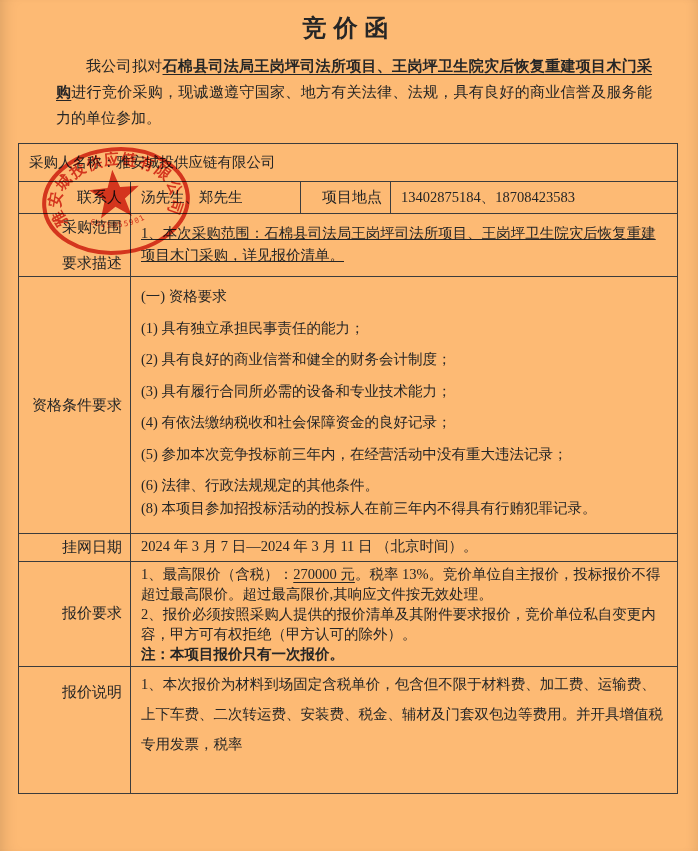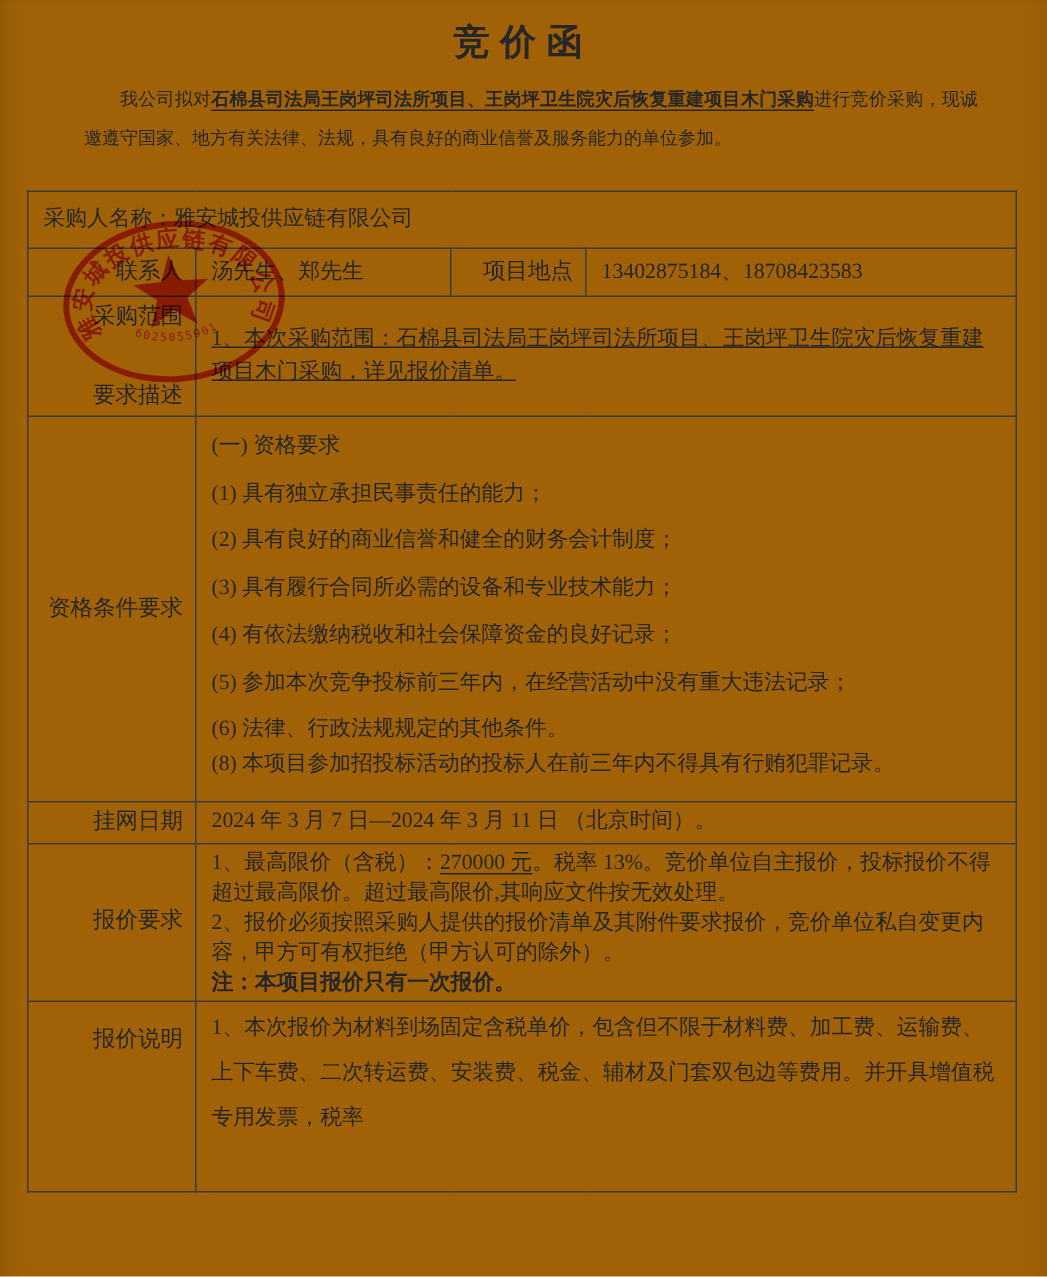--- a/index.html
+++ b/index.html
@@ -6,33 +6,33 @@
   body{
     width:698px;height:851px;
     background:#eceae6;
     font-family:"Liberation Serif","DejaVu Serif",serif;
     color:#262626;
     overflow:hidden;
   }
   .page{
     position:relative;
     width:698px;height:851px;
-    background:#a16207;
+    background:#fdba74;
     box-shadow:inset 14px 0 18px -14px rgba(0,0,0,.18), inset -10px 0 14px -10px rgba(0,0,0,.12);
     overflow:hidden;
   }
   .doc-title{
     margin:0;padding-top:12px;
     text-align:center;
     font-size:24px;font-weight:bold;
     letter-spacing:7px;
   }
   .intro{
-    margin:9px 46px 22px 56px;
-    font-size:12px;line-height:26px;
+    margin:9px 46px 12px 56px;
+    font-size:15px;line-height:26px;
     text-align:justify;
     text-indent:2em;
   }
   .u{text-decoration:underline;text-underline-offset:3px;}
   .b{font-weight:bold;}
   table.bid{
     margin-left:18px;
     width:659px;
     border-collapse:collapse;
     table-layout:fixed;
@@ -43,21 +43,21 @@
     padding:2px 8px 2px 10px;
     vertical-align:middle;
     line-height:1.5;
   }
   table.bid{border:1.5px solid #3c3c3c;}
   td.lbl{
     text-align:right;
     font-size:15px;
     padding:2px 4px;
   }
-  .lbl-gap{margin-top:30px;}
+  .lbl-gap{margin-top:13px;}
   .two-line{line-height:2.05;text-decoration:underline;}
   .qual-item{margin:0 0 12px 0;line-height:1.35;}
   .qual-item.tight{margin-bottom:3px;}
   .qual-wrap{padding-top:8px;}
   .quote-req p{margin:0;line-height:1.38;}
   .quote-notes p{margin:0 0 13px 0;line-height:2.1;}
   .note-line{font-weight:bold;}
   
   .seal{
     position:absolute;left:40px;top:144px;

